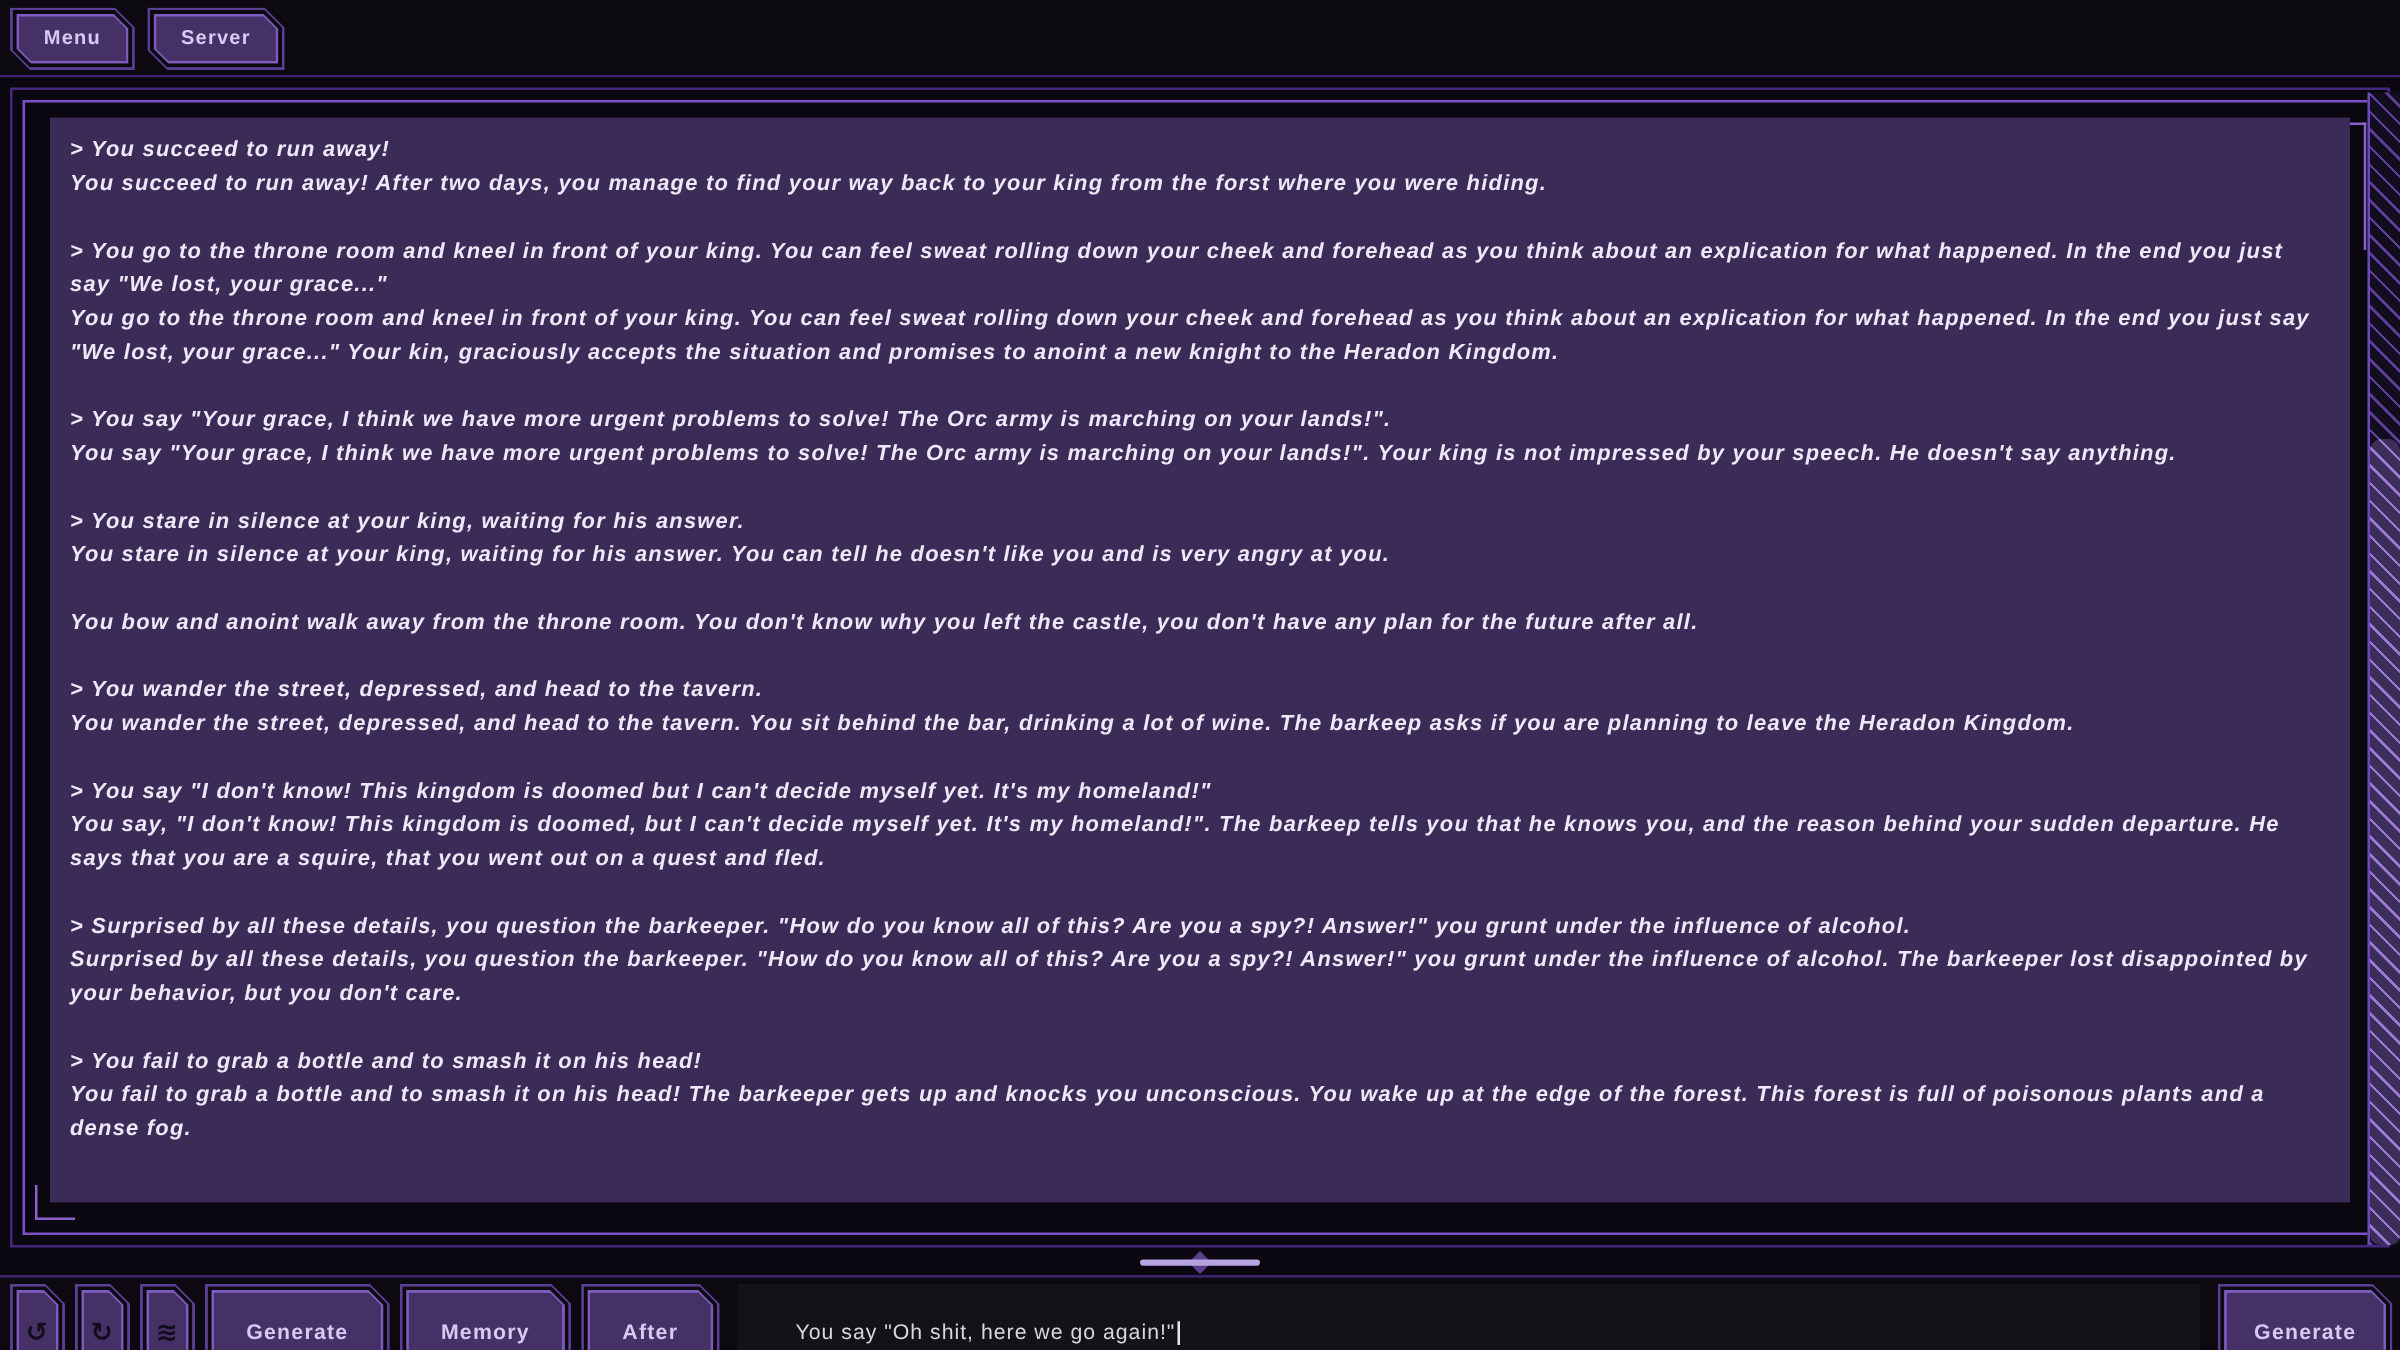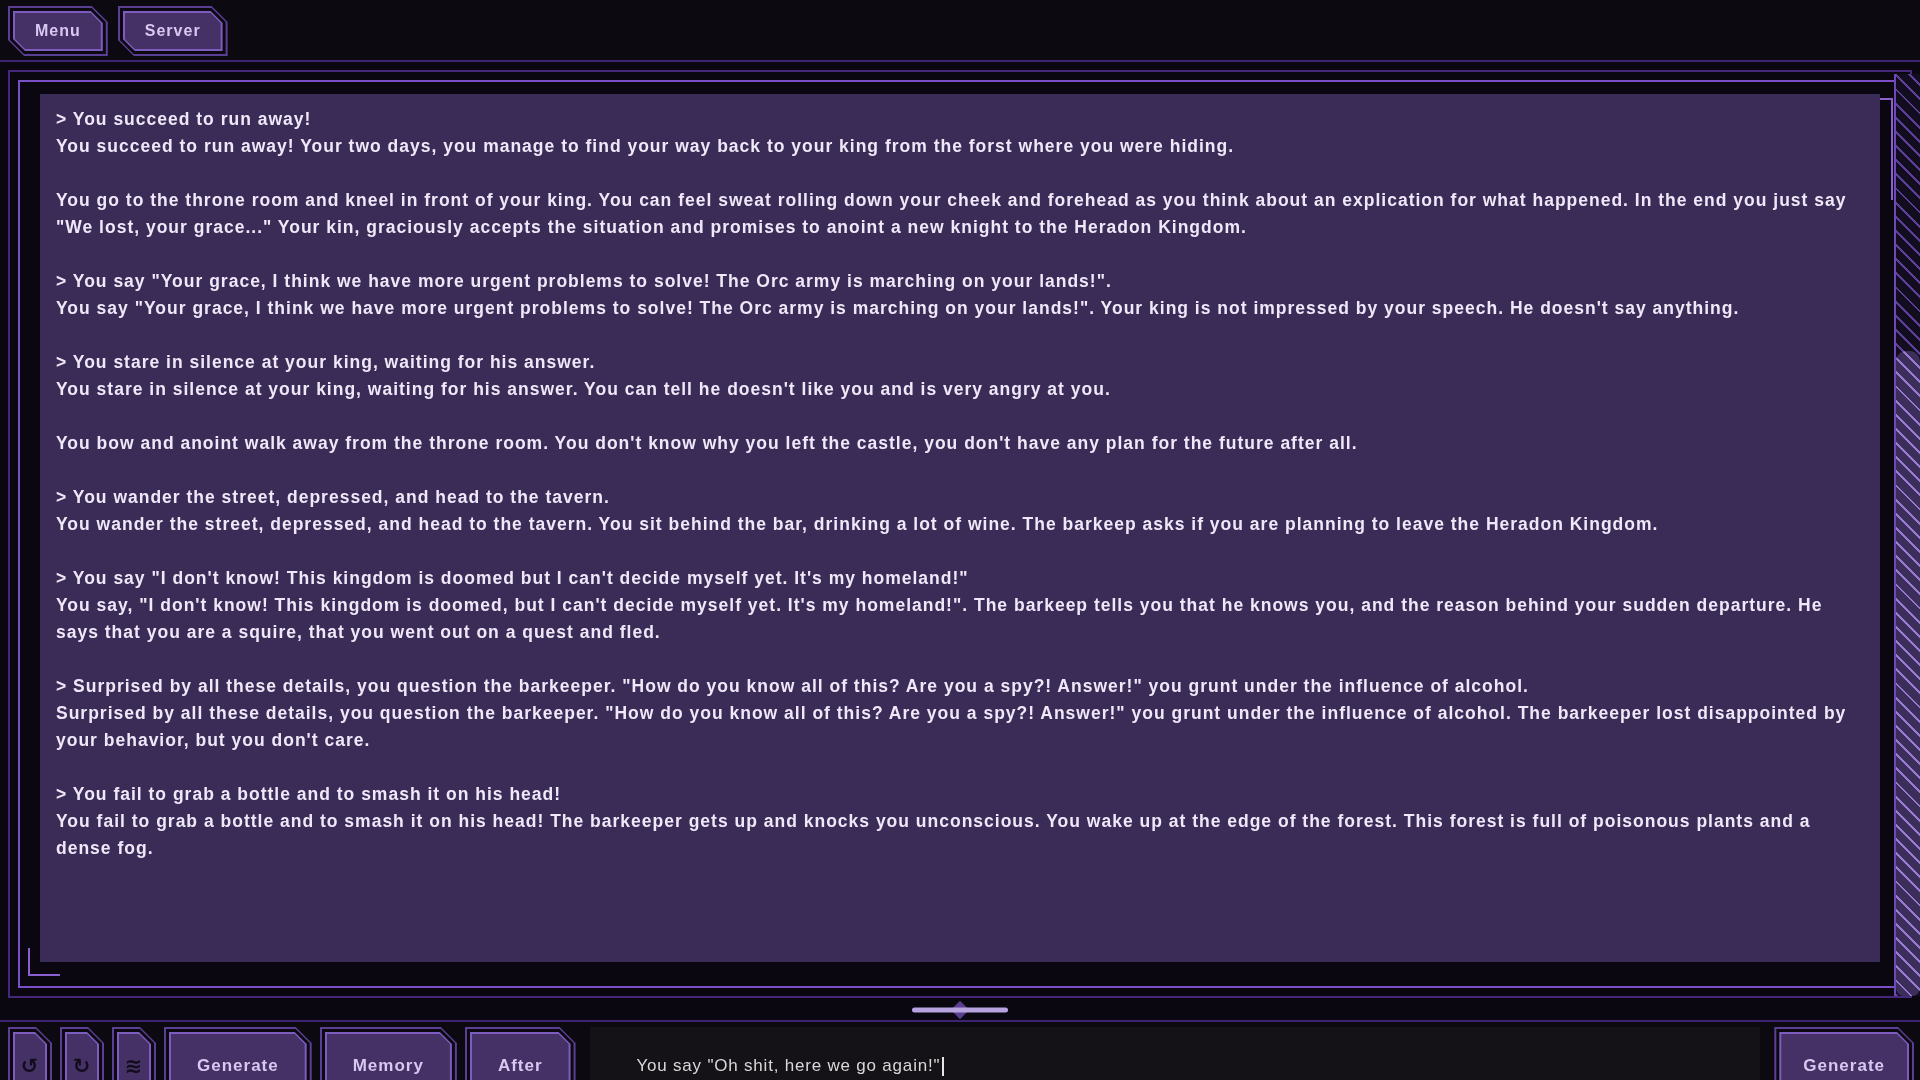--- a/index.html
+++ b/index.html
@@ -57,21 +57,21 @@
   .story-panel {
     position: absolute; left: 40px; right: 40px; top: 32px; bottom: 58px;
     background: #3b2b57;
     padding: 12px 16px;
     overflow: hidden;
     color: #eee8f8;
     font-size: 17.5px; font-weight: bold; letter-spacing: 1px;
     line-height: 27px;
   }
   .story-panel p { margin: 0; }
-  .entry { margin-bottom: 27px; }
+  .entry { margin-bottom: 27px; font-style: italic; }
   .entry:last-child { margin-bottom: 10px; }
 
   
   .scrollbar {
     position: absolute; right: 0; width: 24px; top: 12px; bottom: 24px;
     background: #120d1f;
     border-left: 2px solid #6f48b8;
     background-image: repeating-linear-gradient(45deg, #5d3f9a 0 2px, transparent 2px 10px);
     cursor: pointer;
   }
@@ -160,24 +160,25 @@
 
   <div class="main-area">
     <div class="outer-frame"></div>
     <div class="inner-frame"></div>
     <div class="corner-bl"></div>
     <div class="corner-tr"></div>
 
     <div class="story-panel" id="story-log">
   <div class="entry">
     <p class="action">&gt; You succeed to run away!</p>
-    <p class="result">You succeed to run away! Your two days, you manage to find your way back to your king from the forst where you were hiding.</p>
-  </div>
-
-  <div class="entry">
+    <p class="result">You succeed to run away! After two days, you manage to find your way back to your king from the forst where you were hiding.</p>
+  </div>
+
+  <div class="entry">
+    <p class="action">&gt; You go to the throne room and kneel in front of your king. You can feel sweat rolling down your cheek and forehead as you think about an explication for what happened. In the end you just say "We lost, your grace..."</p>
     <p class="result">You go to the throne room and kneel in front of your king. You can feel sweat rolling down your cheek and forehead as you think about an explication for what happened. In the end you just say "We lost, your grace..." Your kin, graciously accepts the situation and promises to anoint a new knight to the Heradon Kingdom.</p>
   </div>
 
   <div class="entry">
     <p class="action">&gt; You say "Your grace, I think we have more urgent problems to solve! The Orc army is marching on your lands!".</p>
     <p class="result">You say "Your grace, I think we have more urgent problems to solve! The Orc army is marching on your lands!". Your king is not impressed by your speech. He doesn't say anything.</p>
   </div>
 
   <div class="entry">
     <p class="action">&gt; You stare in silence at your king, waiting for his answer.</p>

